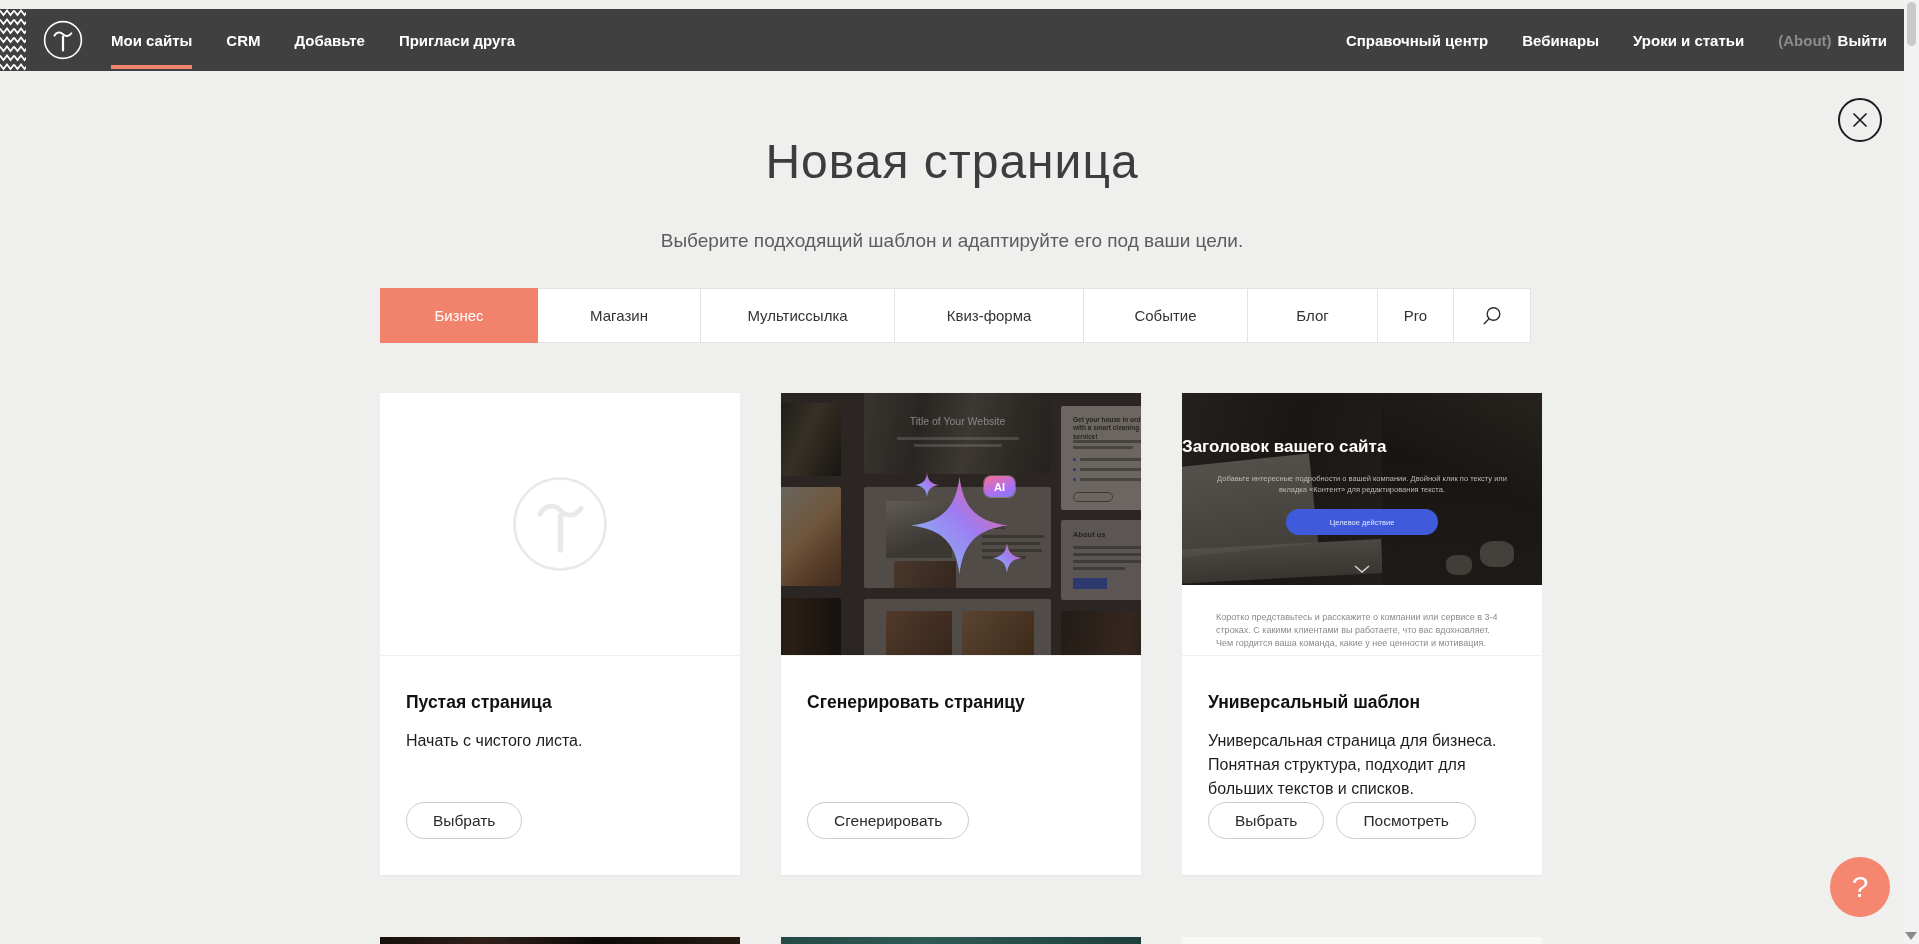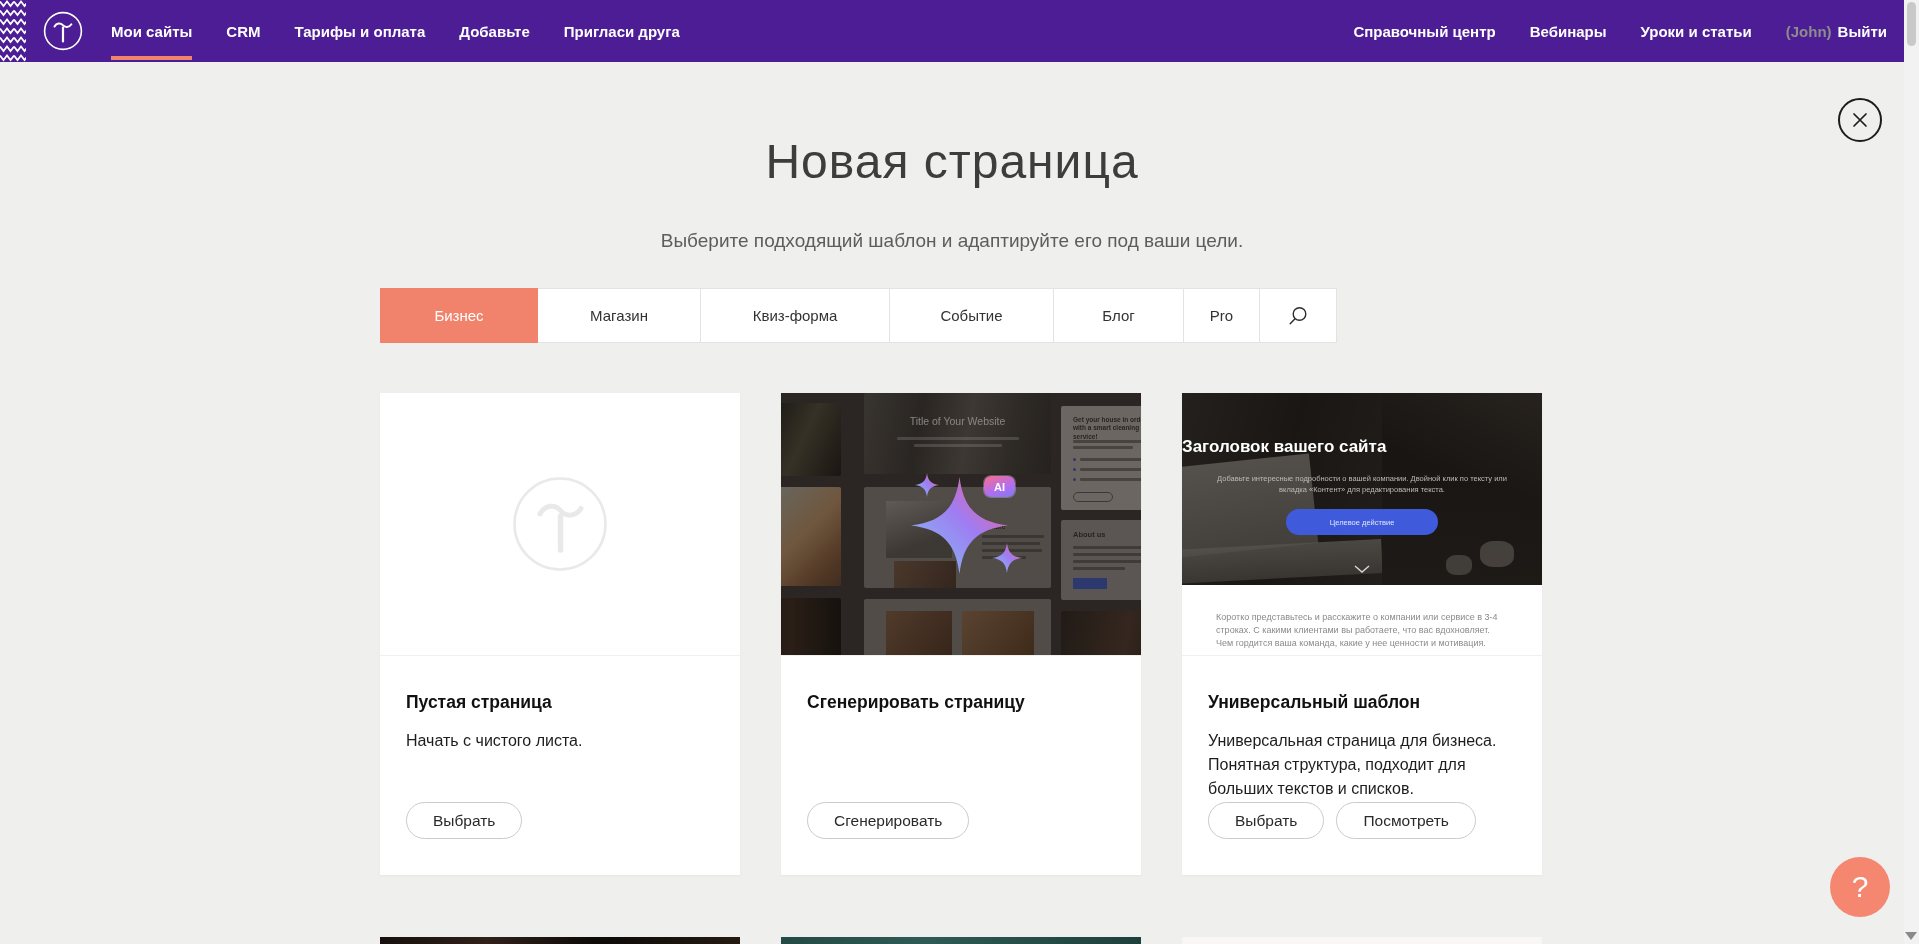--- a/index.html
+++ b/index.html
@@ -6,21 +6,21 @@
   html,body { width:1919px; height:944px; overflow:hidden; }
   body {
     position:relative;
     background:#efefee;
     font-family:"Liberation Sans", sans-serif;
     color:#222;
   }
   [data-interactable="true"]{ cursor:pointer; }
 
   
-  .topbar{ position:absolute; top:0; left:0; width:1919px; height:62px; background:#4c1d95; }
+  .topbar{ position:absolute; top:9px; left:0; width:1919px; height:62px; background:#404040; }
   .zigzag{ position:absolute; left:0; top:0; width:26px; height:62px; }
   .logo{ position:absolute; left:43px; top:11px; width:40px; height:40px; display:block; }
   .nav-left{ position:absolute; left:111px; top:0; height:62px; display:flex; gap:34px; }
   .nav-right{ position:absolute; right:32px; top:0; height:62px; display:flex; gap:34px; }
   .nav-item{ position:relative; display:flex; align-items:center; height:100%;
     color:#fff; font-size:15px; font-weight:700; text-decoration:none; white-space:nowrap; }
   .nav-item.active::after{ content:""; position:absolute; left:0; right:0; bottom:2px; height:4px; background:#f1836c; }
   .nav-user .uname{ color:#8c8c8c; margin-right:6px; font-weight:700; }
 
   
@@ -155,47 +155,47 @@
   <a class="logo" data-interactable="true">
     <svg width="40" height="40" viewBox="0 0 40 40">
       <circle cx="20" cy="20" r="18.4" fill="none" stroke="#fff" stroke-width="1.6"></circle>
       <path d="M11.5 15.5 C13.5 11.8 17.5 11.6 19.8 14.2 C22 16.7 26 16.7 28.4 13.2" fill="none" stroke="#fff" stroke-width="2" stroke-linecap="round"></path>
       <path d="M20 16.5 L20 30.5" fill="none" stroke="#fff" stroke-width="2.2" stroke-linecap="round"></path>
     </svg>
   </a>
   <nav class="nav-left" data-interactable="false">
     <a class="nav-item active" data-interactable="true">Мои сайты</a>
     <a class="nav-item" data-interactable="true">CRM</a>
-    <a class="nav-item" data-interactable="true">Тарифы и оплата</a>
     <a class="nav-item" data-interactable="true">Добавьте</a>
     <a class="nav-item" data-interactable="true">Пригласи друга</a>
   </nav>
   <nav class="nav-right" data-interactable="false">
     <a class="nav-item" data-interactable="true">Справочный центр</a>
     <a class="nav-item" data-interactable="true">Вебинары</a>
     <a class="nav-item" data-interactable="true">Уроки и статьи</a>
     <a class="nav-item nav-user" data-interactable="true">
-      <span class="uname" data-interactable="false">(John)</span>
+      <span class="uname" data-interactable="false">(About)</span>
       <span data-interactable="false">Выйти</span>
     </a>
   </nav>
 </header>
 
 <button class="close-btn" data-interactable="true">
   <svg width="18" height="18" viewBox="0 0 18 18">
     <path d="M3 3 L15 15 M15 3 L3 15" stroke="#1c1c1c" stroke-width="1.7" stroke-linecap="round"></path>
   </svg>
 </button>
 
 <h1 class="page-title" data-interactable="false">Новая страница</h1>
 <p class="page-subtitle" data-interactable="false">Выберите подходящий шаблон и адаптируйте его под ваши цели.</p>
 
 <div class="tabs" data-interactable="false">
   <div class="tab t0 active" data-interactable="true">Бизнес</div>
   <div class="tab t1" data-interactable="true">Магазин</div>
+  <div class="tab t2" data-interactable="true">Мультиссылка</div>
   <div class="tab t3" data-interactable="true">Квиз-форма</div>
   <div class="tab t4" data-interactable="true">Событие</div>
   <div class="tab t5" data-interactable="true">Блог</div>
   <div class="tab t6" data-interactable="true">Pro</div>
   <div class="tab t7" data-interactable="true">
     <svg width="20" height="20" viewBox="0 0 20 20">
       <circle cx="11.5" cy="8" r="6.3" fill="none" stroke="#2d2d2d" stroke-width="1.4"></circle>
       <path d="M6.8 13 L2.2 17.8" stroke="#2d2d2d" stroke-width="1.4" stroke-linecap="round"></path>
     </svg>
   </div>

